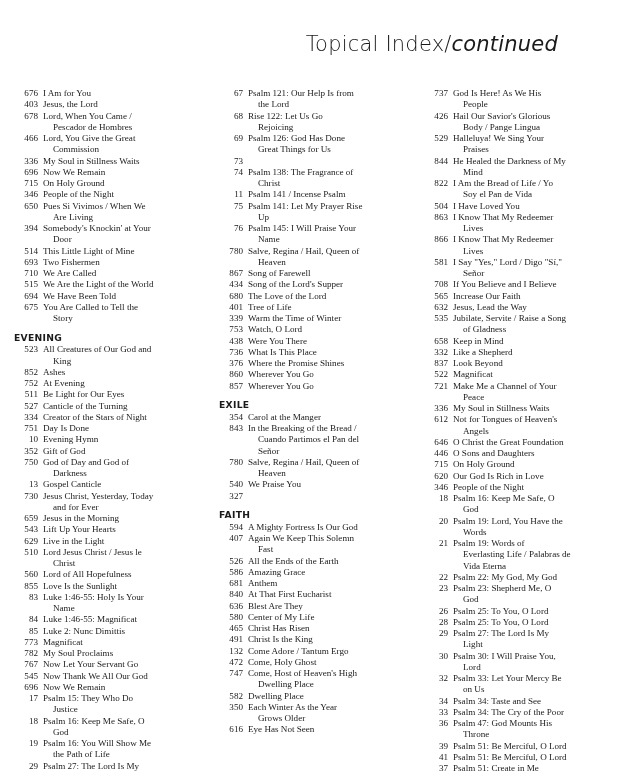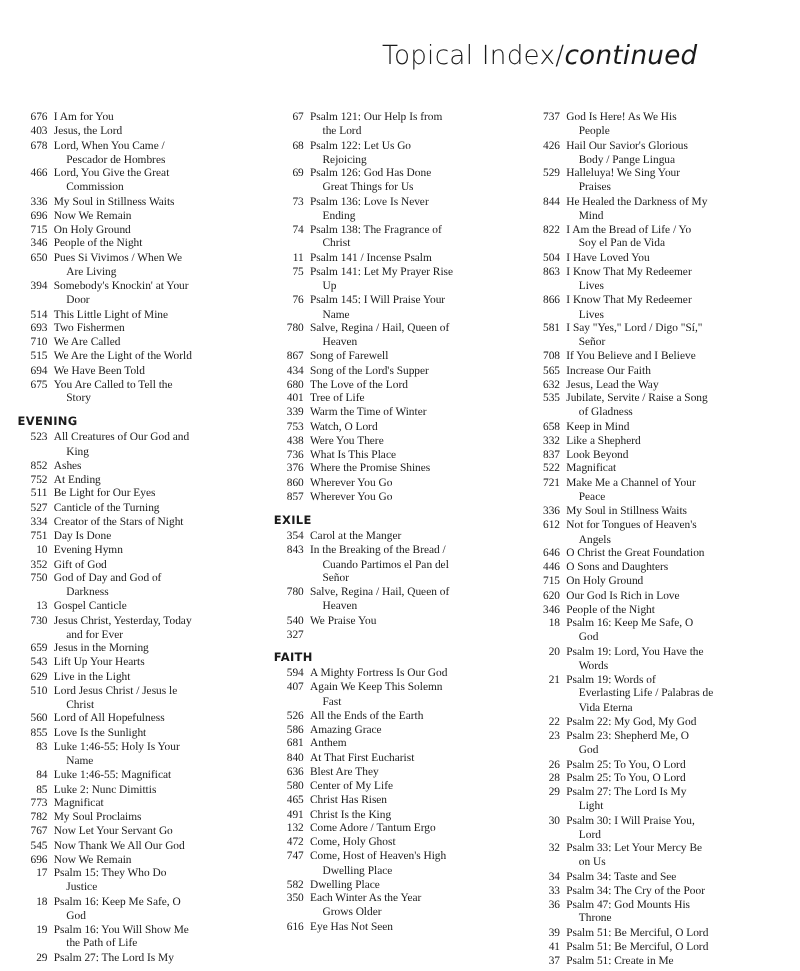--- a/index.html
+++ b/index.html
@@ -171,21 +171,21 @@
         <div class="entry">
           <span class="num">523</span>
           <span class="ttl"><span>All Creatures of Our God and</span><span class="cont">King</span></span>
         </div>
         <div class="entry">
           <span class="num">852</span>
           <span class="ttl"><span>Ashes</span></span>
         </div>
         <div class="entry">
           <span class="num">752</span>
-          <span class="ttl"><span>At Ending</span></span>
+          <span class="ttl"><span>At Evening</span></span>
         </div>
         <div class="entry">
           <span class="num">511</span>
           <span class="ttl"><span>Be Light for Our Eyes</span></span>
         </div>
         <div class="entry">
           <span class="num">527</span>
           <span class="ttl"><span>Canticle of the Turning</span></span>
         </div>
         <div class="entry">
@@ -289,29 +289,28 @@
           <span class="ttl"><span>Psalm 27: The Lord Is My</span></span>
         </div>
       </div>
       <div class="col">
         <div class="entry">
           <span class="num">67</span>
           <span class="ttl"><span>Psalm 121: Our Help Is from</span><span class="cont">the Lord</span></span>
         </div>
         <div class="entry">
           <span class="num">68</span>
-          <span class="ttl"><span>Psalm 122: Let Us Go</span><span class="cont">Rejoicing</span></span>
+          <span class="ttl"><span>Rise 122: Let Us Go</span><span class="cont">Rejoicing</span></span>
         </div>
         <div class="entry">
           <span class="num">69</span>
           <span class="ttl"><span>Psalm 126: God Has Done</span><span class="cont">Great Things for Us</span></span>
         </div>
         <div class="entry">
           <span class="num">73</span>
-          <span class="ttl"><span>Psalm 136: Love Is Never</span><span class="cont">Ending</span></span>
         </div>
         <div class="entry">
           <span class="num">74</span>
           <span class="ttl"><span>Psalm 138: The Fragrance of</span><span class="cont">Christ</span></span>
         </div>
         <div class="entry">
           <span class="num">11</span>
           <span class="ttl"><span>Psalm 141 / Incense Psalm</span></span>
         </div>
         <div class="entry">

